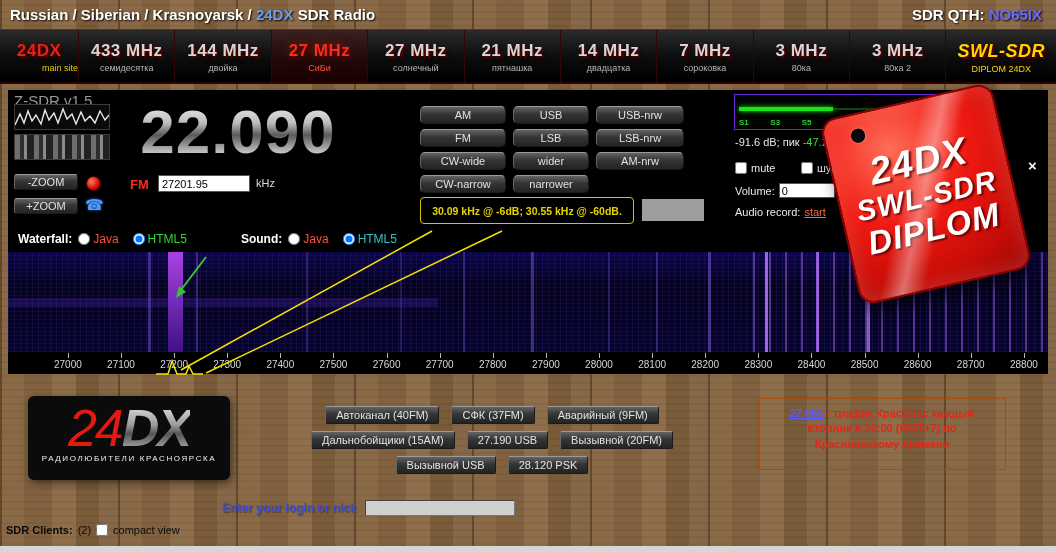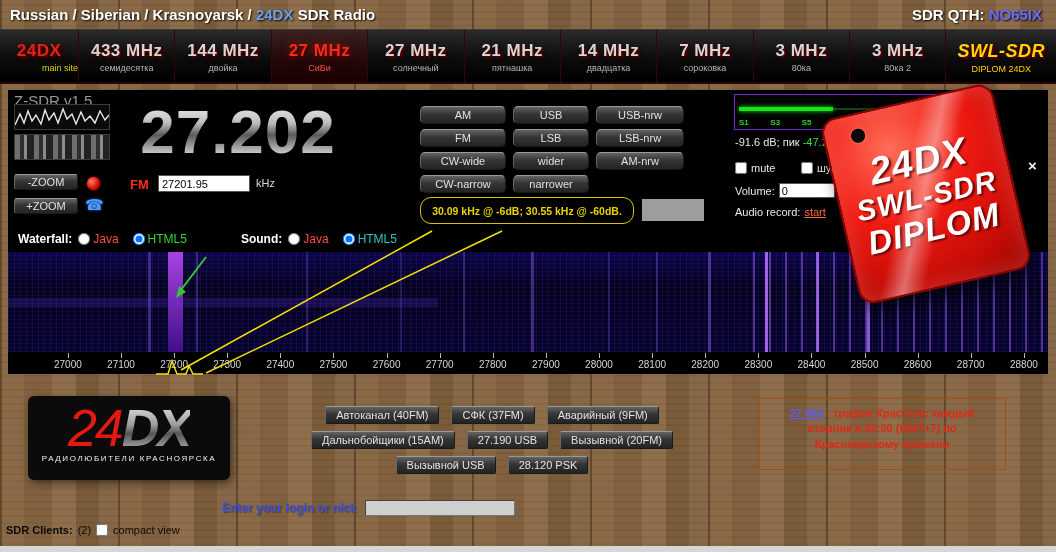--- a/index.html
+++ b/index.html
@@ -64,21 +64,21 @@
   #mode-badge { position:absolute; left:122px; top:87px; font-size:13px; font-weight:bold; color:#ff2a1a; }
   #freq-input { position:absolute; left:150px; top:85px; width:92px; height:17px; font-size:11px;
     background:#fff; border:1px solid #555; padding:0 3px; font-family:inherit; }
   #freq-unit { position:absolute; left:248px; top:87px; font-size:11px; color:#ddd; }
   #step-row { position:absolute; left:120px; top:111px; display:flex; gap:4px; }
   #step-row .btn { font-size:10px; padding:0 4px; min-width:24px; }
   #mode-grid { position:absolute; left:412px; top:16px; display:grid;
     grid-template-columns:86px 76px 88px; grid-auto-rows:18px; gap:5px 7px; }
   #mode-grid .btn { border-radius:5px; font-size:11px; padding:0; }
   #bandwidth-box { position:absolute; left:412px; top:107px; width:214px; height:27px;
-    border:1px solid #d6c400; border-radius:11px; display:flex; align-items:center; justify-content:center;
+    border:1px solid #d6c400; border-radius:4px; display:flex; align-items:center; justify-content:center;
     color:#e5d400; font-size:10.5px; font-weight:bold; white-space:nowrap; }
   #passband-display { position:absolute; left:634px; top:109px; width:62px; height:22px; background:#9d9d9d; }
   
   #smeter-box { position:absolute; left:726px; top:4px; width:226px; height:36px; background:#030303; border:1px solid #6d28d9;text-decoration:underline; }
   #smeter-line { position:absolute; left:4px; right:4px; top:13px; height:2px; background:#084c08; }
   #smeter-bright { position:absolute; left:4px; top:12px; width:42%; height:4px; background:#15e615;
     box-shadow:0 0 5px #15e615; }
   #smeter-labels { position:absolute; left:4px; right:4px; bottom:2px; display:flex; justify-content:space-between;
     font-size:8px; font-weight:bold; }
   #smeter-labels .g { color:#27d427; } #smeter-labels .r { color:#ff3224; }
@@ -229,21 +229,21 @@
       </svg>
     </div>
     <div class="thumb" id="thumb-waterfall"></div>
 
     <button class="btn" id="zoom-out">-ZOOM</button>
     <button class="btn" id="zoom-in">+ZOOM</button>
     <div id="record-dot"></div>
     <div id="phone-icon">☎</div>
 
     <div id="freq-display">
-      <span>27.202</span>
+      <span>22.090</span>
     </div>
     <div id="mode-badge">FM</div>
     <input id="freq-input" value="27201.95" style="">
     <div id="freq-unit">kHz</div>
 
 
     <div id="mode-grid">
       <button class="btn">AM</button>
       <button class="btn">USB</button>
       <button class="btn">USB-nrw</button>

